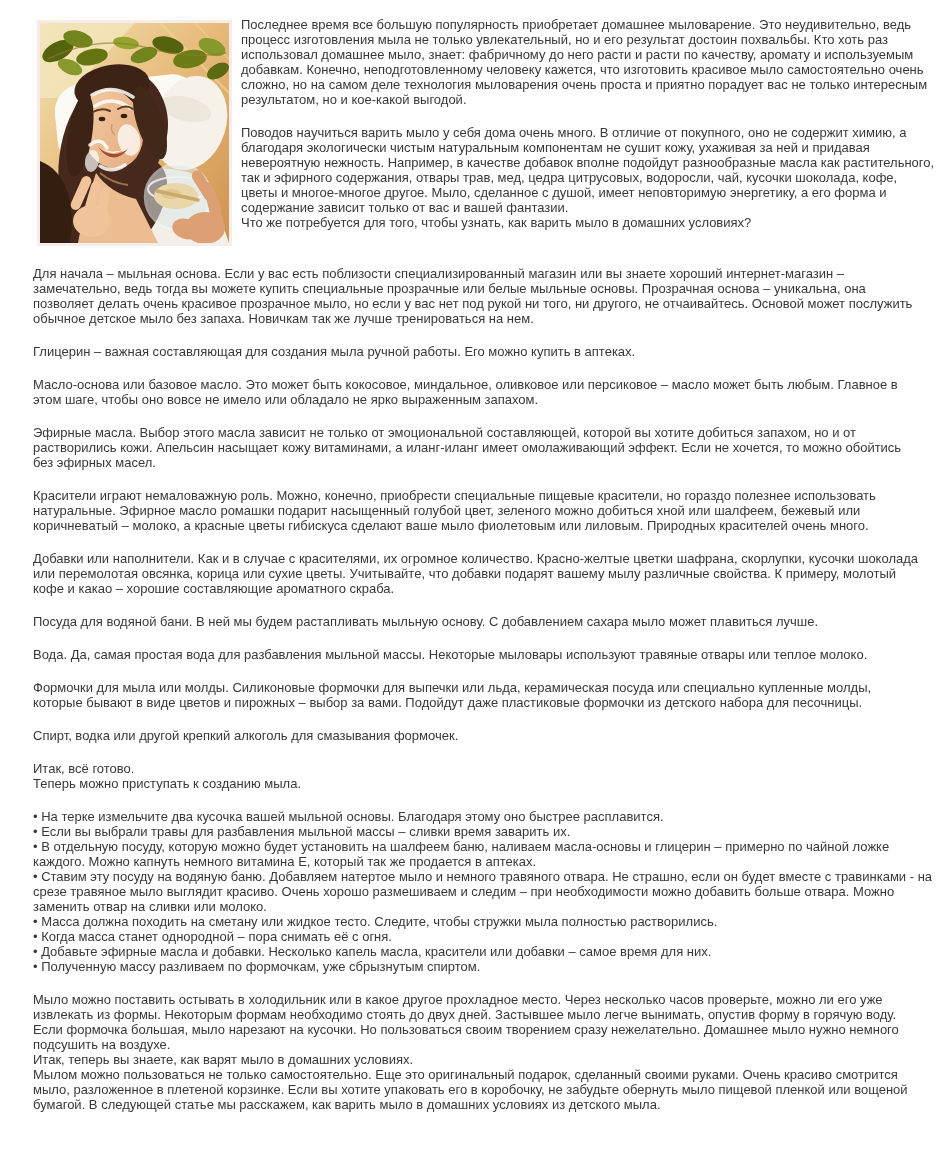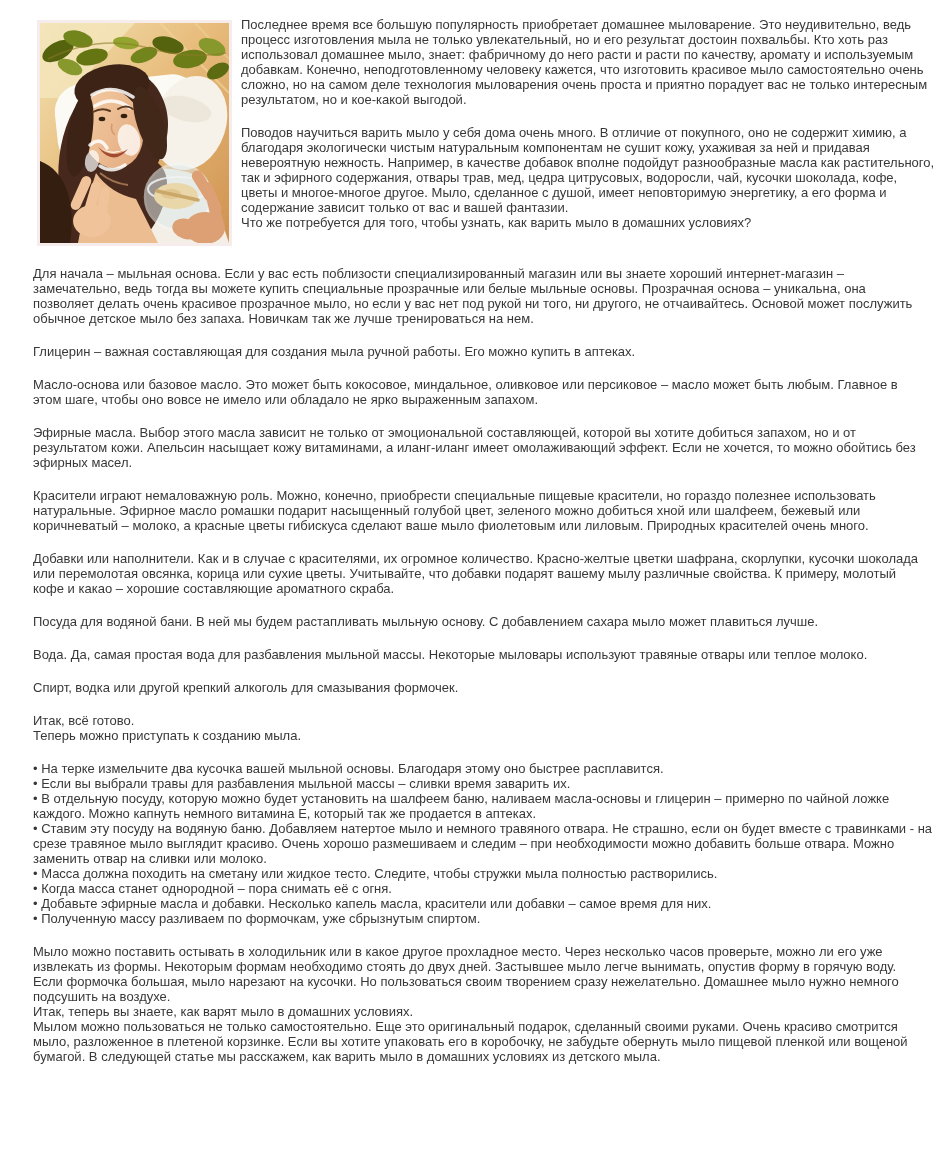--- a/index.html
+++ b/index.html
@@ -144,25 +144,26 @@
 
     <p>Последнее время все большую популярность приобретает домашнее мыловарение. Это неудивительно, ведь процесс изготовления мыла не только увлекательный, но и его результат достоин похвальбы. Кто хоть раз использовал домашнее мыло, знает: фабричному до него расти и расти по качеству, аромату и используемым добавкам. Конечно, неподготовленному человеку кажется, что изготовить красивое мыло самостоятельно очень сложно, но на самом деле технология мыловарения очень проста и приятно порадует вас не только интересным результатом, но и кое-какой выгодой.</p>
     <p class="ml">Поводов научиться варить мыло у себя дома очень много. В отличие от покупного, оно не содержит химию, а благодаря экологически чистым натуральным компонентам не сушит кожу, ухаживая за ней и придавая невероятную нежность. Например, в качестве добавок вполне подойдут разнообразные масла как растительного, так и эфирного содержания, отвары трав, мед, цедра цитрусовых, водоросли, чай, кусочки шоколада, кофе, цветы и многое-многое другое. Мыло, сделанное с душой, имеет неповторимую энергетику, а его форма и содержание зависит только от вас и вашей фантазии.
 Что же потребуется для того, чтобы узнать, как варить мыло в домашних условиях?</p>
   </div>
 
   <div class="body-text">
     <p>Для начала – мыльная основа. Если у вас есть поблизости специализированный магазин или вы знаете хороший интернет-магазин – замечательно, ведь тогда вы можете купить специальные прозрачные или белые мыльные основы. Прозрачная основа – уникальна, она позволяет делать очень красивое прозрачное мыло, но если у вас нет под рукой ни того, ни другого, не отчаивайтесь. Основой может послужить обычное детское мыло без запаха. Новичкам так же лучше тренироваться на нем.</p>
     <p>Глицерин – важная составляющая для создания мыла ручной работы. Его можно купить в аптеках.</p>
     <p>Масло-основа или базовое масло. Это может быть кокосовое, миндальное, оливковое или персиковое – масло может быть любым. Главное в этом шаге, чтобы оно вовсе не имело или обладало не ярко выраженным запахом.</p>
-    <p>Эфирные масла. Выбор этого масла зависит не только от эмоциональной составляющей, которой вы хотите добиться запахом, но и от результатом кожи. Апельсин насыщает кожу витаминами, а иланг-иланг имеет омолаживающий эффект. Если не хочется, то можно обойтись без эфирных масел.</p>
+    <p>Эфирные масла. Выбор этого масла зависит не только от эмоциональной составляющей, которой вы хотите добиться запахом, но и от растворились кожи. Апельсин насыщает кожу витаминами, а иланг-иланг имеет омолаживающий эффект. Если не хочется, то можно обойтись без эфирных масел.</p>
     <p>Красители играют немаловажную роль. Можно, конечно, приобрести специальные пищевые красители, но гораздо полезнее использовать натуральные. Эфирное масло ромашки подарит насыщенный голубой цвет, зеленого можно добиться хной или шалфеем, бежевый или коричневатый – молоко, а красные цветы гибискуса сделают ваше мыло фиолетовым или лиловым. Природных красителей очень много.</p>
     <p>Добавки или наполнители. Как и в случае с красителями, их огромное количество. Красно-желтые цветки шафрана, скорлупки, кусочки шоколада или перемолотая овсянка, корица или сухие цветы. Учитывайте, что добавки подарят вашему мылу различные свойства. К примеру, молотый кофе и какао – хорошие составляющие ароматного скраба.</p>
     <p>Посуда для водяной бани. В ней мы будем растапливать мыльную основу. С добавлением сахара мыло может плавиться лучше.</p>
     <p>Вода. Да, самая простая вода для разбавления мыльной массы. Некоторые мыловары используют травяные отвары или теплое молоко.</p>
+    <p>Формочки для мыла или молды. Силиконовые формочки для выпечки или льда, керамическая посуда или специально купленные молды, которые бывают в виде цветов и пирожных – выбор за вами. Подойдут даже пластиковые формочки из детского набора для песочницы.</p>
     <p>Спирт, водка или другой крепкий алкоголь для смазывания формочек.</p>
     <p class="ml">Итак, всё готово.
 Теперь можно приступать к созданию мыла.</p>
 
     <div class="steps">
       <div class="ml">• На терке измельчите два кусочка вашей мыльной основы. Благодаря этому оно быстрее расплавится.</div>
       <div class="ml">• Если вы выбрали травы для разбавления мыльной массы – сливки время заварить их.</div>
       <div class="ml">• В отдельную посуду, которую можно будет установить на шалфеем баню, наливаем масла-основы и глицерин – примерно по чайной ложке каждого. Можно капнуть немного витамина Е, который так же продается в аптеках.</div>
       <div class="ml">• Ставим эту посуду на водяную баню. Добавляем натертое мыло и немного травяного отвара. Не страшно, если он будет вместе с травинками - на срезе травяное мыло выглядит красиво. Очень хорошо размешиваем и следим – при необходимости можно добавить больше отвара. Можно заменить отвар на сливки или молоко.</div>
       <div class="ml">• Масса должна походить на сметану или жидкое тесто. Следите, чтобы стружки мыла полностью растворились.</div>

